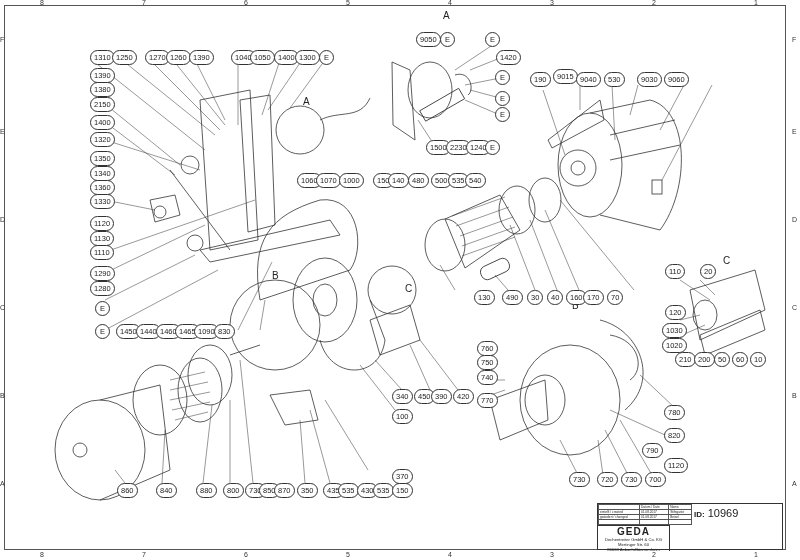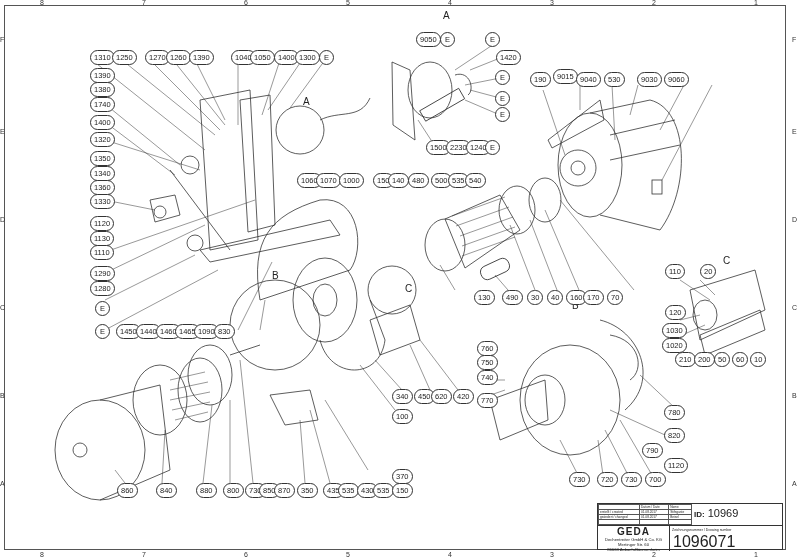--- a/index.html
+++ b/index.html
@@ -240,21 +240,21 @@
   <span class="bubble" style="left:166px;top:50px">1260</span>
   <span class="bubble" style="left:189px;top:50px">1390</span>
   <span class="bubble" style="left:231px;top:50px">1040</span>
   <span class="bubble" style="left:250px;top:50px">1050</span>
   <span class="bubble" style="left:274px;top:50px">1400</span>
   <span class="bubble" style="left:295px;top:50px">1300</span>
   <span class="bubble" style="left:319px;top:50px">E</span>
 
   <span class="bubble" style="left:90px;top:68px">1390</span>
   <span class="bubble" style="left:90px;top:82px">1380</span>
-  <span class="bubble" style="left:90px;top:97px">1740</span>
+  <span class="bubble" style="left:90px;top:97px">2150</span>
   <span class="bubble" style="left:90px;top:115px">1400</span>
   <span class="bubble" style="left:90px;top:132px">1320</span>
   <span class="bubble" style="left:90px;top:151px">1350</span>
   <span class="bubble" style="left:90px;top:166px">1340</span>
   <span class="bubble" style="left:90px;top:180px">1360</span>
   <span class="bubble" style="left:90px;top:194px">1330</span>
   <span class="bubble" style="left:90px;top:216px">1120</span>
   <span class="bubble" style="left:90px;top:231px">1130</span>
   <span class="bubble" style="left:90px;top:245px">1110</span>
   <span class="bubble" style="left:90px;top:266px">1290</span>
@@ -328,21 +328,21 @@
   <span class="bubble" style="left:642px;top:443px">790</span>
   <span class="bubble" style="left:664px;top:458px">1120</span>
 
   <span class="bubble" style="left:569px;top:472px">730</span>
   <span class="bubble" style="left:597px;top:472px">720</span>
   <span class="bubble" style="left:621px;top:472px">730</span>
   <span class="bubble" style="left:645px;top:472px">700</span>
 
   <span class="bubble" style="left:392px;top:389px">340</span>
   <span class="bubble" style="left:414px;top:389px">450</span>
-  <span class="bubble" style="left:431px;top:389px">620</span>
+  <span class="bubble" style="left:431px;top:389px">390</span>
   <span class="bubble" style="left:453px;top:389px">420</span>
   <span class="bubble" style="left:392px;top:409px">100</span>
 
   <span class="bubble" style="left:117px;top:483px">860</span>
   <span class="bubble" style="left:156px;top:483px">840</span>
   <span class="bubble" style="left:196px;top:483px">880</span>
   <span class="bubble" style="left:223px;top:483px">800</span>
   <span class="bubble" style="left:245px;top:483px">730</span>
   <span class="bubble" style="left:259px;top:483px">850</span>
   <span class="bubble" style="left:274px;top:483px">870</span>
@@ -382,18 +382,14 @@
     <div class="tb-id">
       <span class="tb-id-label">ID:</span>
       <span>10969</span>
     </div>
     <div class="tb-logo">
       <div class="brand">GEDA</div>
       <div class="addr">Dechentreiter GmbH &amp; Co. KG</div>
       <div class="addr">Mertinger Str. 60</div>
       <div class="addr">86663 Asbach-Bäumenheim</div>
     </div>
-    <div class="tb-dwg">
-      <span class="cap">Zeichnungsnummer / Drawing number</span>
-      <span class="num">1096071</span>
-    </div>
   </div>
 </div>
 
 </body></html>

